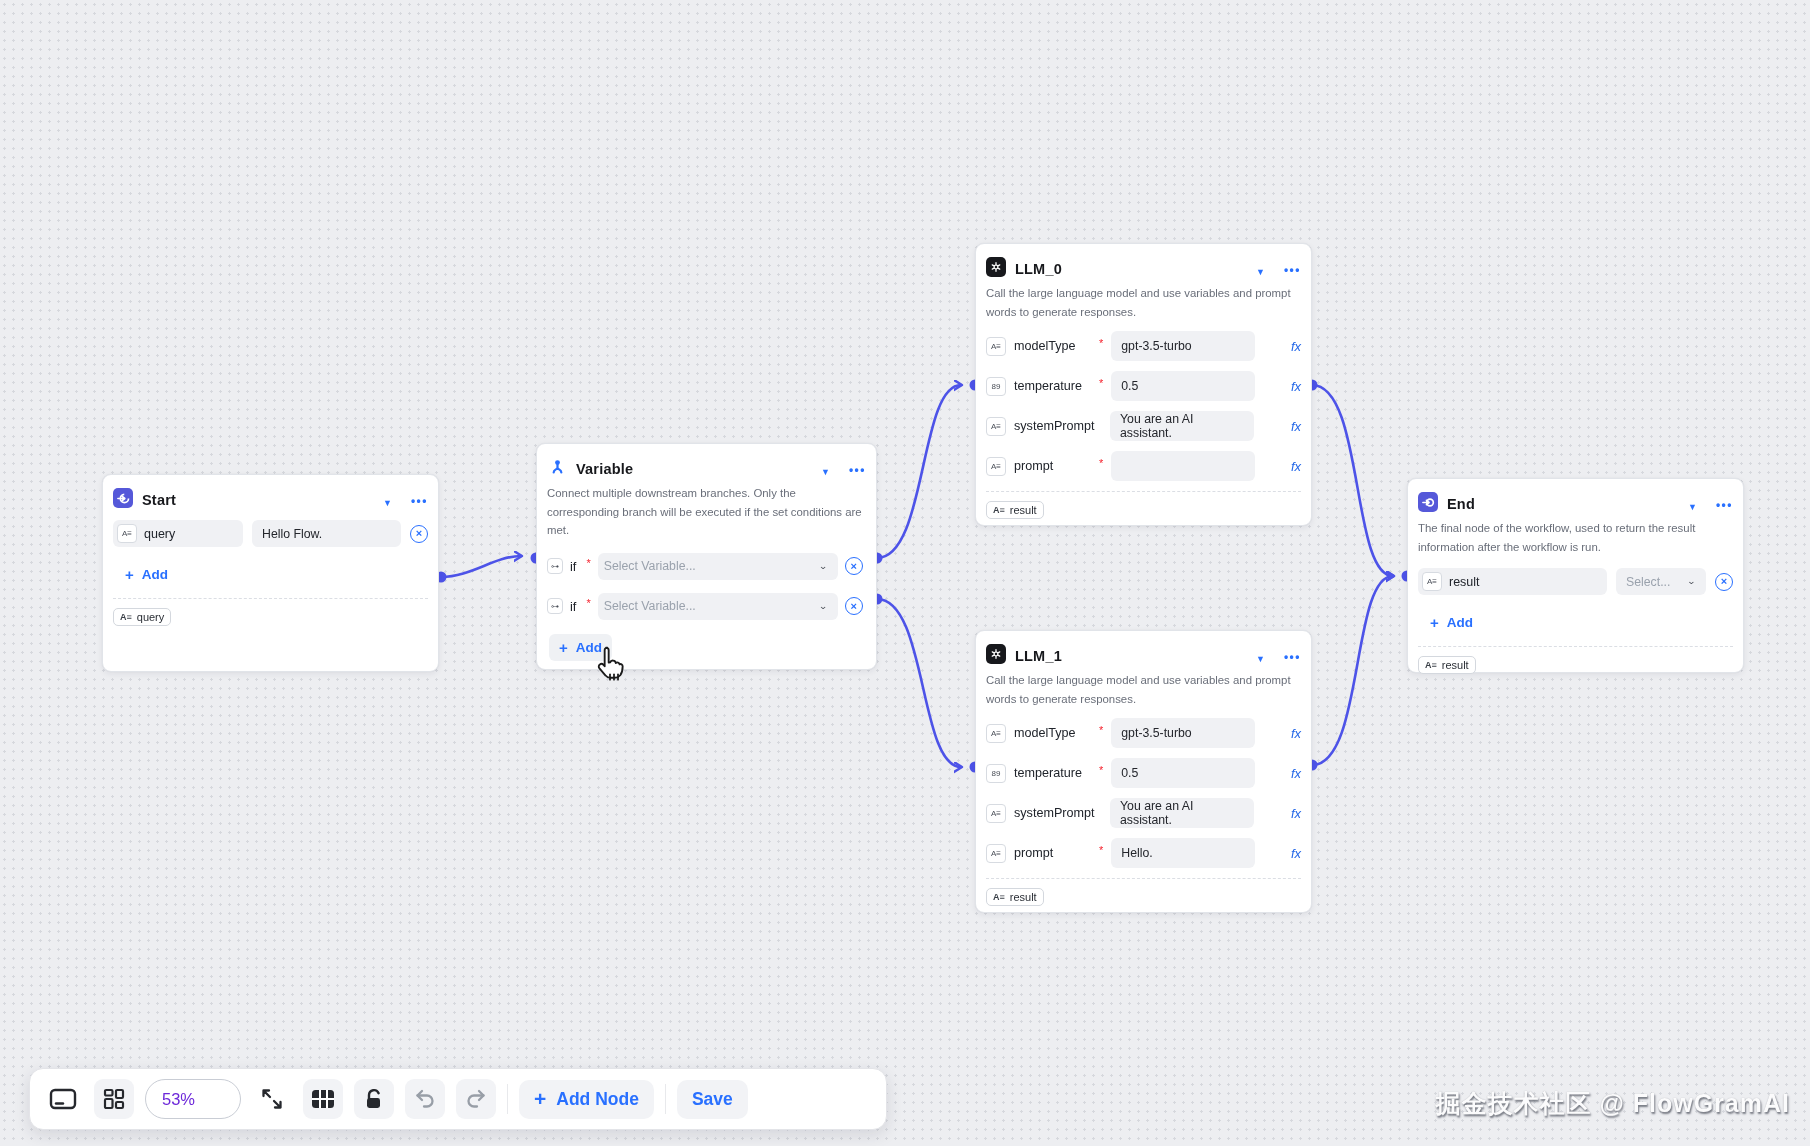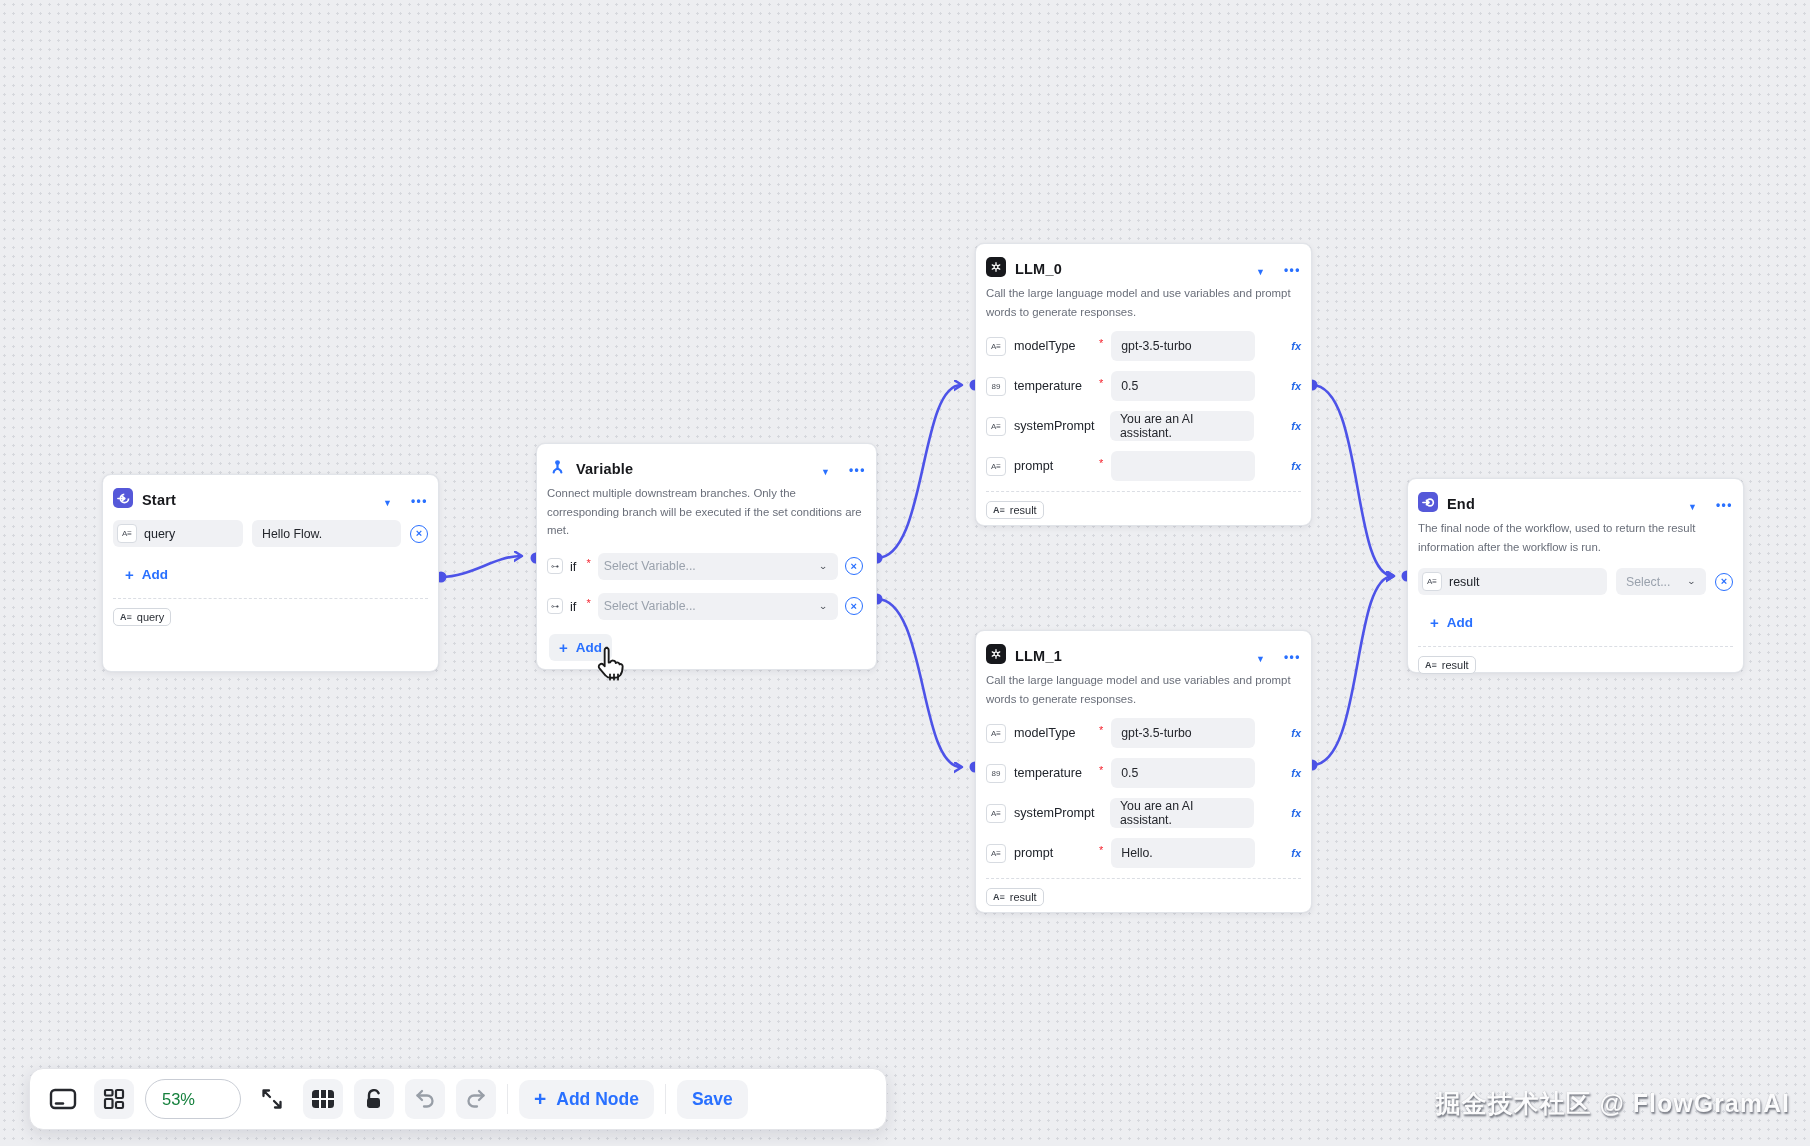--- a/index.html
+++ b/index.html
@@ -39,37 +39,37 @@
   .add .plus{font-size:15px;font-weight:700;}
   .add.hover{background:#eff1f4;}
   .divider{border-top:1px dashed #dbdee4;margin-top:10px;}
   .ochip{display:inline-flex;gap:5px;align-items:center;border:1px solid #d4d8de;border-radius:5px;padding:2px 6px;
          font-size:11px;color:#2a2e35;background:#fff;width:fit-content;margin-top:9px;}
   .ochip .g{font-size:9px;color:#3a3f47;font-weight:700;}
   .req{color:#f5222d;font-size:11px;margin-left:3px;position:relative;top:-3px;}
   .llm-row{display:flex;align-items:center;margin-top:10px;height:30px;}
   .llm-label{display:flex;align-items:center;gap:8px;width:110px;font-size:12.6px;}
   .llm-val{width:144px;margin-left:8px;}
-  .fx{margin-left:auto;color:#2468e8;font-style:italic;font-weight:700;font-size:11px;cursor:pointer;}
+  .fx{margin-left:auto;color:#2468e8;font-style:italic;font-weight:400;font-size:13px;cursor:pointer;}
   .if-row{display:flex;align-items:center;gap:7px;margin-top:13px;height:27px;}
   .if-label{font-size:12.8px;font-weight:400;}
   .if-sel{flex:0 0 240px;padding-left:6px;}
   
   svg.edges{position:absolute;left:0;top:0;pointer-events:none;}
   svg.edges circle{pointer-events:auto;cursor:crosshair;}
   
   .toolbar{
     position:absolute;left:29px;top:1068px;width:858px;height:62px;background:#fff;
     border:1px solid #e3e4e8;border-radius:14px;box-shadow:0 5px 16px rgba(30,35,55,.12);
     display:flex;align-items:center;gap:11px;padding:0 13px;box-sizing:border-box;
   }
   .tb-btn{width:40px;height:40px;border-radius:9px;display:flex;align-items:center;justify-content:center;cursor:pointer;flex:none;}
   .tb-gray{background:#f2f3f6;}
   .zoom-input{width:96px;height:40px;border:1.5px solid #c9cdd5;border-radius:20px;padding:0 0 0 16px;font-size:16.5px;
-              color:#15803d;font-family:"Liberation Sans",sans-serif;outline:none;background:#fff;box-sizing:border-box;}
+              color:#6d28d9;font-family:"Liberation Sans",sans-serif;outline:none;background:#fff;box-sizing:border-box;}
   .tb-sep{width:1px;height:30px;background:#e8e9ec;flex:none;}
   .tb-text-btn{display:flex;align-items:center;gap:10px;color:#2970ff;font-weight:700;font-size:17.5px;
                background:#f2f3f6;border-radius:10px;padding:9px 15px;cursor:pointer;flex:none;}
   .tb-text-btn .plus{font-size:21px;font-weight:700;line-height:1;position:relative;top:-1px;}
   
   .watermark{
     position:absolute;right:20px;bottom:26px;font-size:25px;font-weight:700;letter-spacing:1px;
     color:#fbfbfc;text-shadow:1px 2px 2px rgba(96,100,110,.85),0 0 1px rgba(130,133,140,.6);
   }
   .cursor-hand{position:absolute;left:592px;top:645px;}

